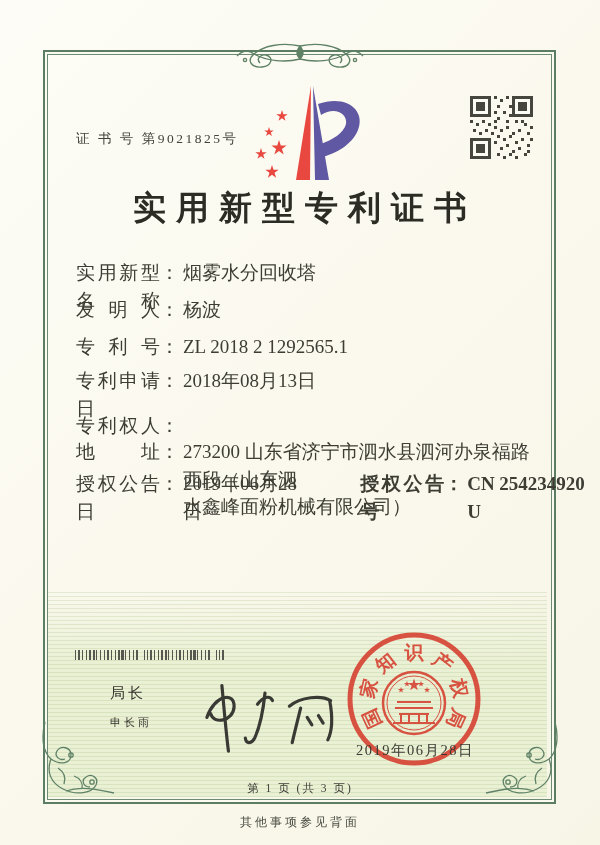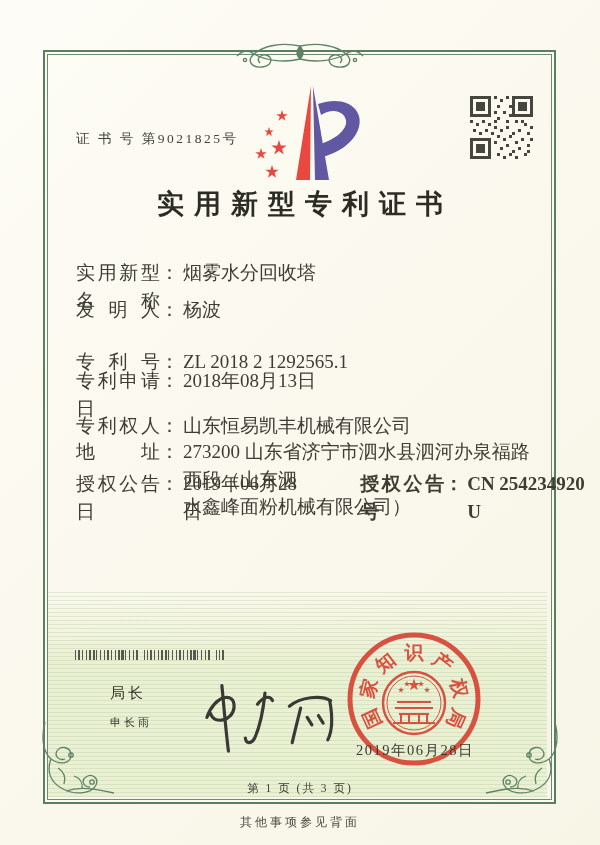--- a/index.html
+++ b/index.html
@@ -25,21 +25,21 @@
     background:
       repeating-linear-gradient(0deg, rgba(150,180,120,0.22) 0 1px, rgba(0,0,0,0) 1px 4px),
       linear-gradient(rgba(234,240,216,0), #eaf0d4 35%);
     z-index:1;
   }
   .cert-number{position:absolute;left:76px;top:99px;font-size:13.5px;letter-spacing:2.5px;color:#42423a;z-index:3;margin-top:31px;}
   .logo{position:absolute;left:250px;top:82px;z-index:3;}
   .qr{position:absolute;left:470px;top:96px;z-index:3;}
   .title{
     position:absolute;left:0;top:186px;width:100%;text-align:center;
-    font-size:27px;font-weight:bold;letter-spacing:10px;text-indent:10px;color:#2c2c25;z-index:3;
+    font-size:33px;font-weight:bold;letter-spacing:10px;text-indent:10px;color:#2c2c25;z-index:3;
   }
   .field-row{position:absolute;left:76px;display:flex;font-size:19px;color:#3d3d34;z-index:3;line-height:1.45;}
   .f-label{display:inline-block;width:84px;text-align:justify;text-align-last:justify;flex:none;}
   .f-colon{flex:none;margin-right:4px;}
   .f-value{white-space:pre-line;max-width:360px;}
   .pair2{display:flex;margin-left:46px;font-weight:bold;}
   .paras{position:absolute;left:74px;top:498px;width:458px;z-index:3;}
   .paras p{margin:0;text-indent:2em;font-size:13.2px;line-height:1.95;text-align:justify;color:#413f36;}
   .barcode{
     position:absolute;left:75px;top:650px;width:151px;height:10px;z-index:3;
@@ -143,34 +143,33 @@
   <div class="field-row" style="top:259px">
     <span class="f-label">实用新型名称</span>
       <span class="f-colon">：</span>
       <span class="f-value">烟雾水分回收塔</span>
   </div>
   <div class="field-row" style="top:296px">
     <span class="f-label">发明人</span>
       <span class="f-colon">：</span>
       <span class="f-value">杨波</span>
   </div>
-  <div class="field-row" style="top:348px">
+  <div class="field-row" style="top:333px">
     <span class="f-label">专利号</span>
       <span class="f-colon">：</span>
       <span class="f-value">ZL 2018 2 1292565.1</span>
   </div>
   <div class="field-row" style="top:367px">
     <span class="f-label">专利申请日</span>
       <span class="f-colon">：</span>
       <span class="f-value">2018年08月13日</span>
   </div>
   <div class="field-row" style="top:412px">
     <span class="f-label">专利权人</span>
       <span class="f-colon">：</span>
-      <span class="f-value">山东恒易凯丰机械有限公司</span>
   </div>
   <div class="field-row" style="top:438px">
     <span class="f-label">地址</span>
       <span class="f-colon">：</span>
       <span class="f-value">273200 山东省济宁市泗水县泗河办泉福路西段（山东泗
 水鑫峰面粉机械有限公司）</span>
   </div>
   <div class="field-row" style="top:470px">
     <span class="f-label">授权公告日</span>
       <span class="f-colon">：</span>

